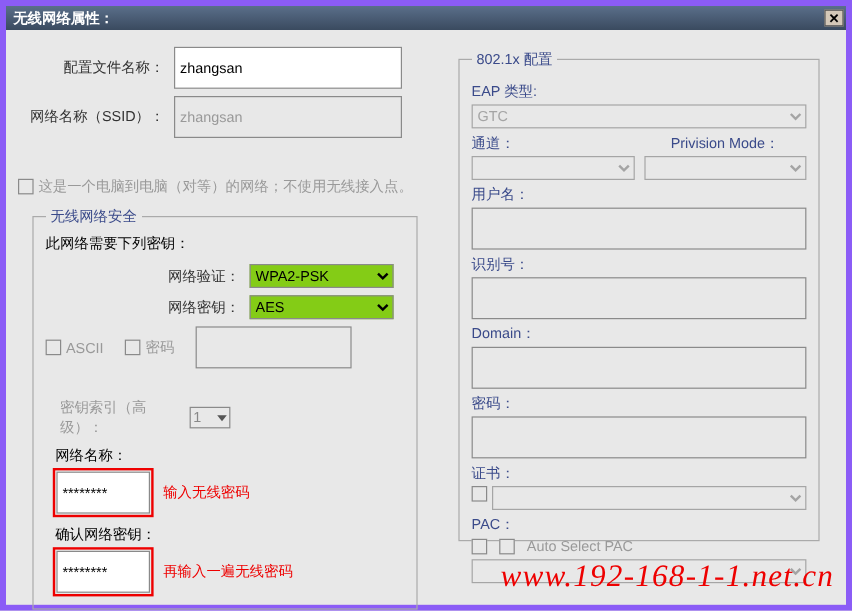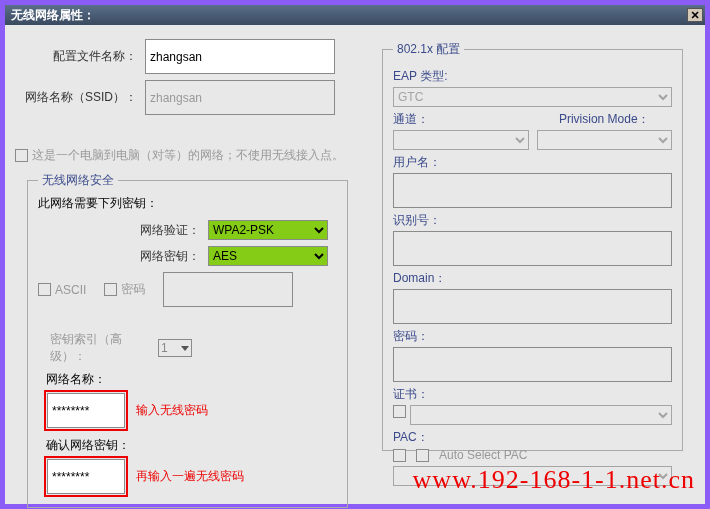--- a/index.html
+++ b/index.html
@@ -17,21 +17,21 @@
 input[disabled] { background: #e8e8e8; color: #999; }
 select { border: 1px solid #8a8a8a; background: #84cc16; height: 20px; }
 select[disabled] { background: #e8e8e8; color: #888; }
 fieldset { border: 1px solid #aaa; margin: 8px 12px; padding: 6px 10px 10px 10px; }
 legend { color: #3a4a8a; padding: 0 4px; }
 .checkbox { display: inline-flex; align-items: center; gap: 4px; color: #999; }
 .cb { width: 13px; height: 13px; border: 1px solid #8a8a8a; background: #fff; display: inline-block; }
 .btn { border: 1px solid #888; background: #e0e0e0; padding: 3px 14px; cursor: pointer; }
 .red-box { border: 2px solid #e00; padding: 1px; display: inline-block; }
 .red-text { color: #e00; font-weight: normal; }
-.watermark { position: absolute; bottom: 14px; right: 10px; color: #e00; font-size: 26px; font-family: "Times New Roman", serif; letter-spacing: 1px; }
+.watermark { position: absolute; bottom: 14px; right: 10px; color: #e00; font-size: 26px; font-family: "Times New Roman", serif; font-style: italic; letter-spacing: 1px; }
 .lbl-right { color: #3a4a8a; display: block; margin: 4px 0 2px 0; }
 .small-sel { width: 34px; height:18px; border:1px solid #8a8a8a; background:#e8e8e8; display:inline-flex; align-items:center; justify-content:space-between; padding:0 2px; color:#888;}
 .dd { width:0;height:0;border-left:4px solid transparent;border-right:4px solid transparent;border-top:5px solid #555;}
 .half-row { display:flex; gap:8px;}
 .half-row > div { flex:1; }
 </style>
 </head>
 <body>
 
 <div class="dialog">

